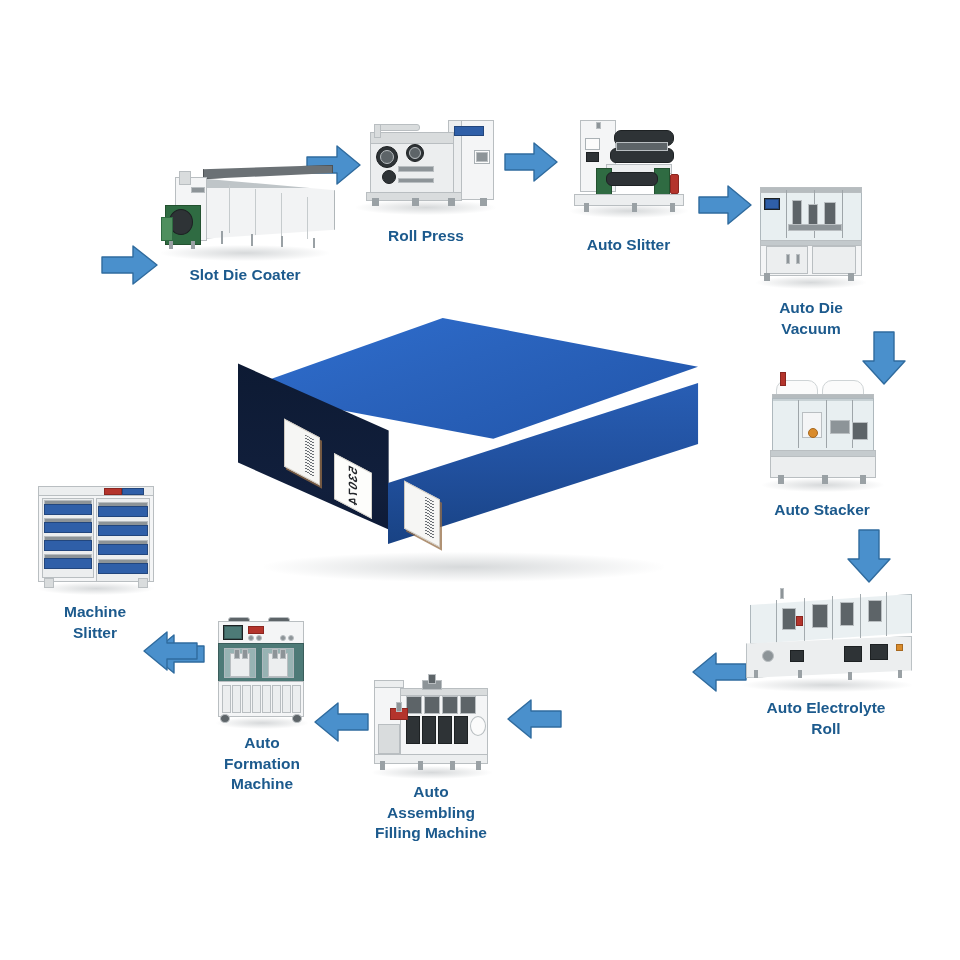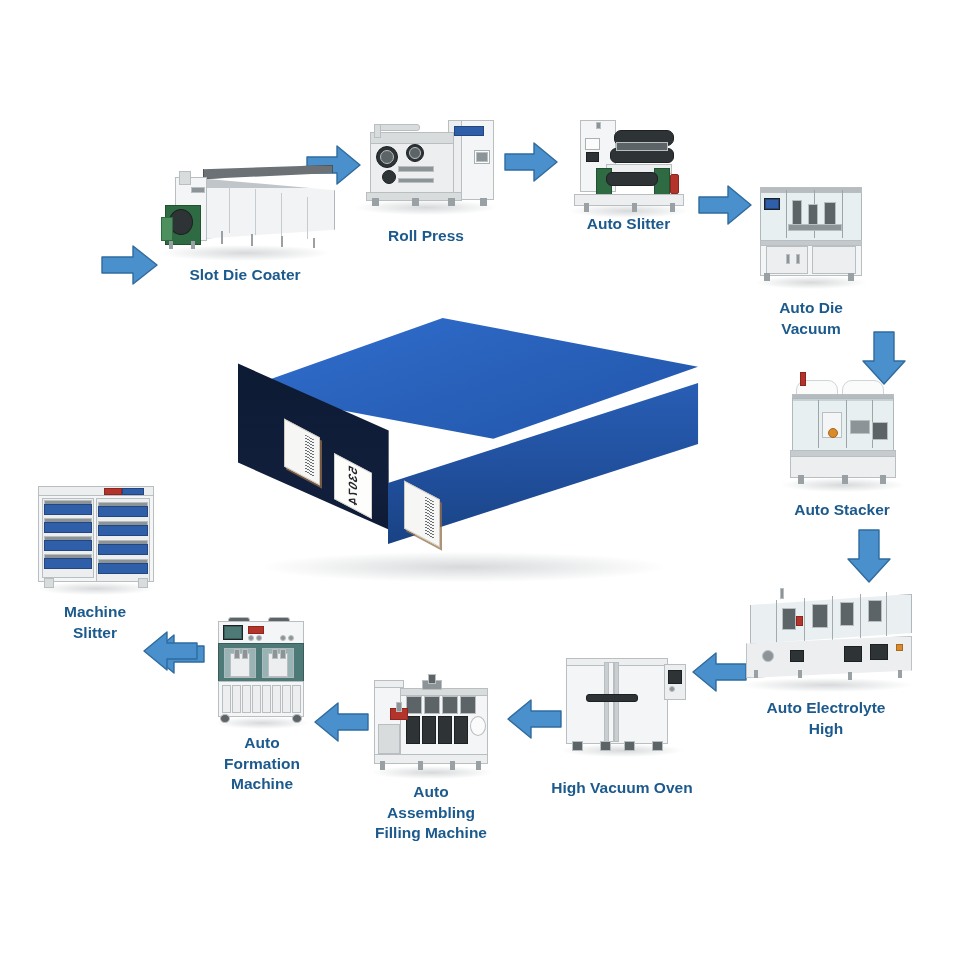--- a/index.html
+++ b/index.html
@@ -228,21 +228,21 @@
       <div class="pan green" style="left:30px;top:56px;width:14px;height:28px;"></div>
       <div class="pan green" style="left:88px;top:56px;width:14px;height:28px;"></div>
       <div class="pan black" style="left:40px;top:60px;width:50px;height:12px;border-radius:6px;"></div>
       <div class="pan red" style="left:104px;top:62px;width:7px;height:18px;border-radius:2px;"></div>
 
       <div class="pan light" style="left:8px;top:82px;width:108px;height:10px;"></div>
       <div class="leg" style="left:18px;top:91px;width:5px;height:9px;"></div>
       <div class="leg" style="left:66px;top:91px;width:5px;height:9px;"></div>
       <div class="leg" style="left:104px;top:91px;width:5px;height:9px;"></div>
     </div>
-    <div class="caption" style="top:102px;text-align:center;">
+    <div class="caption" style="top:123px;text-align:center;">
       <div>Auto Slitter</div>
     </div>
   </div>
 
   <div class="node" style="left:752px;top:182px;width:118px;height:110px;">
     <div class="art" style="height:110px;">
       <div class="shadow" style="left:4px;top:94px;width:110px;height:13px;"></div>
 
       <div class="pan glass" style="left:8px;top:6px;width:100px;height:52px;"></div>
       <div class="pan" style="left:8px;top:5px;width:100px;height:4px;background:#b6bcbf;"></div>
@@ -265,21 +265,21 @@
       <div class="pan dark" style="left:44px;top:72px;width:2px;height:8px;"></div>
       <div class="leg" style="left:12px;top:91px;width:6px;height:8px;"></div>
       <div class="leg" style="left:96px;top:91px;width:6px;height:8px;"></div>
     </div>
     <div class="caption" style="top:116px;">
       <div>Auto Die</div>
       <div>Vacuum</div>
     </div>
   </div>
 
-  <div class="node" style="left:776px;top:378px;width:132px;height:118px;">
+  <div class="node" style="left:756px;top:378px;width:132px;height:118px;">
     <div class="art" style="height:118px;">
       <div class="shadow" style="left:6px;top:100px;width:122px;height:14px;"></div>
 
       <div class="pan white" style="left:20px;top:2px;width:40px;height:16px;border-radius:10px 10px 0 0;"></div>
       <div class="pan white" style="left:66px;top:2px;width:40px;height:16px;border-radius:10px 10px 0 0;"></div>
       <div class="pan" style="left:16px;top:16px;width:100px;height:5px;background:#b5bbbe;"></div>
 
       <div class="pan red" style="left:24px;top:-6px;width:4px;height:12px;"></div>
 
       <div class="pan glass" style="left:16px;top:20px;width:100px;height:52px;"></div>
@@ -333,50 +333,24 @@
 
       <div class="leg" style="left:18px;top:82px;width:4px;height:8px;"></div>
       <div class="leg" style="left:62px;top:82px;width:4px;height:8px;"></div>
       <div class="leg" style="left:112px;top:84px;width:4px;height:8px;"></div>
       <div class="leg" style="left:162px;top:82px;width:4px;height:8px;"></div>
 
       <div class="pan dark" style="left:44px;top:0px;width:2px;height:9px;"></div>
     </div>
     <div class="caption" style="top:110px;">
       <div>Auto Electrolyte</div>
-      <div>High</div>
-    </div>
-  </div>
-
-  <div class="node" style="left:556px;top:648px;width:132px;height:112px;">
-    <div class="art" style="height:112px;">
-      <div class="shadow" style="left:6px;top:96px;width:120px;height:13px;"></div>
-
-      <div class="pan lighter" style="left:10px;top:10px;width:100px;height:84px;"></div>
-      <div class="pan light" style="left:10px;top:10px;width:100px;height:6px;"></div>
-
-      <div class="pan lighter" style="left:52px;top:14px;width:4px;height:78px;"></div>
-      <div class="pan" style="left:48px;top:14px;width:3px;height:78px;background:#c9ced1;"></div>
-      <div class="pan" style="left:58px;top:14px;width:3px;height:78px;background:#c9ced1;"></div>
-
-      <div class="pan black" style="left:30px;top:46px;width:50px;height:6px;border-radius:3px;"></div>
-
-      <div class="pan light" style="left:108px;top:16px;width:20px;height:34px;"></div>
-      <div class="pan black" style="left:112px;top:22px;width:12px;height:12px;"></div>
-      <div class="pan dark" style="left:113px;top:38px;width:4px;height:4px;border-radius:50%;"></div>
-
-      <div class="pan darker" style="left:16px;top:93px;width:9px;height:8px;"></div>
-      <div class="pan darker" style="left:44px;top:93px;width:9px;height:8px;"></div>
-      <div class="pan darker" style="left:68px;top:93px;width:9px;height:8px;"></div>
-      <div class="pan darker" style="left:96px;top:93px;width:9px;height:8px;"></div>
-    </div>
-    <div class="caption" style="top:130px;">
-      <div>High Vacuum Oven</div>
-    </div>
-  </div>
+      <div>Roll</div>
+    </div>
+  </div>
+
 
   <div class="node" style="left:366px;top:672px;width:130px;height:110px;">
     <div class="art" style="height:110px;">
       <div class="shadow" style="left:6px;top:94px;width:120px;height:13px;"></div>
 
       <div class="pan lighter" style="left:8px;top:8px;width:28px;height:78px;"></div>
       <div class="pan light" style="left:8px;top:8px;width:28px;height:6px;"></div>
       <div class="pan" style="left:12px;top:52px;width:20px;height:28px;"></div>
 
       <div class="pan lighter" style="left:34px;top:16px;width:86px;height:70px;"></div>

